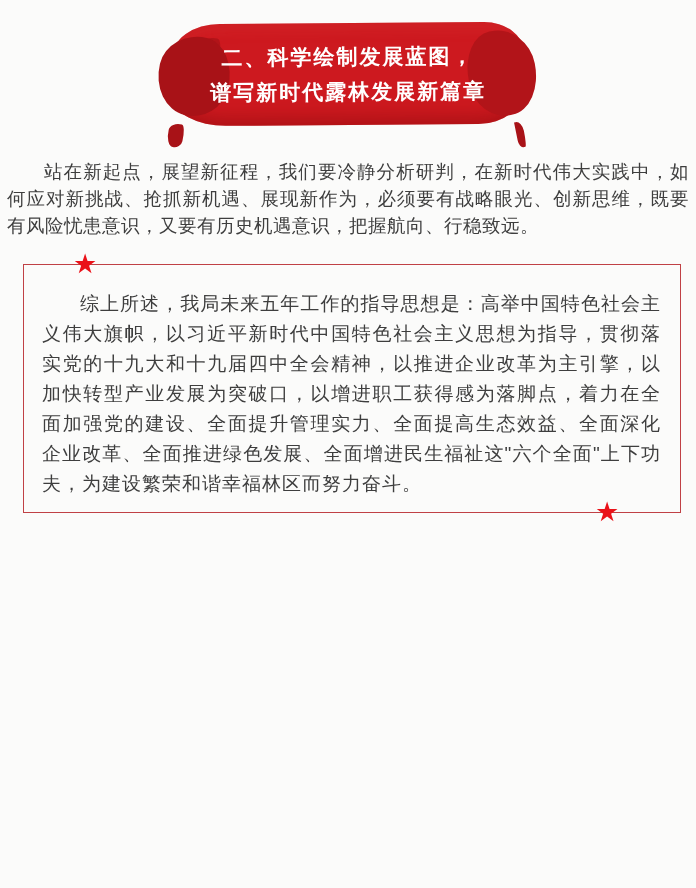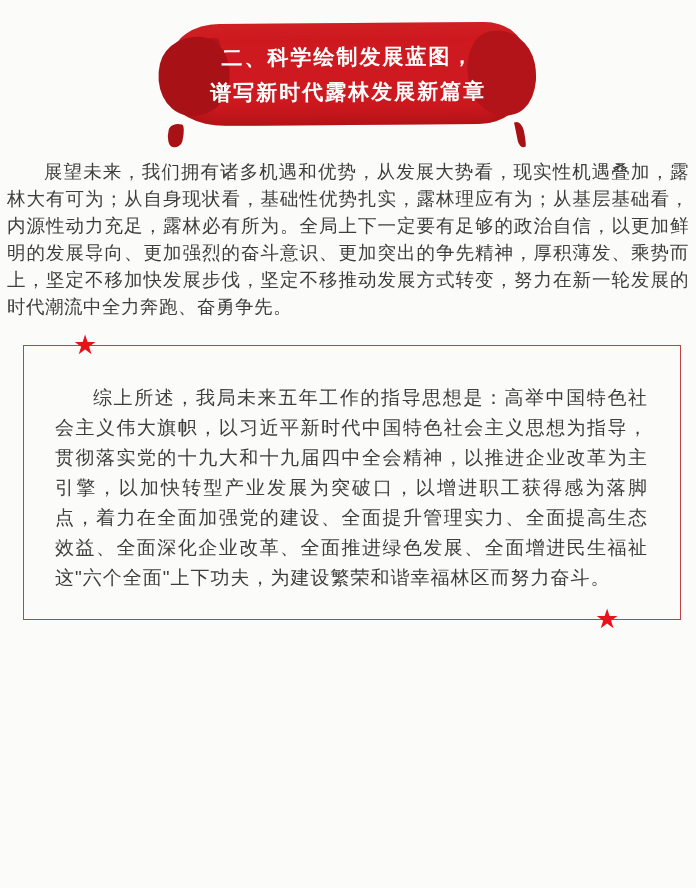--- a/index.html
+++ b/index.html
@@ -73,21 +73,21 @@
     margin: 25px 15px 0 23px;
     border: 1.5px solid #c04145;
     padding: 21px 16px 10px 15px;
     color: #3e3e3e;
     font-size: 19px;
     line-height: 30px;
     letter-spacing: 1px;
     text-align: justify;
     background: transparent;
   }
-  .ideology-box p { margin: 16px; text-indent: 2em; }
+  .ideology-box p { margin: 3px; text-indent: 2em; }
   .star {
     position: absolute;
     color: #ea1219;
     font-size: 27px;
     line-height: 1;
     width: 27px; height: 27px;
     text-align: center;
   }
   .star.top    { left: 48px;  top: -14px; }
   .star.bottom { right: 59px; bottom: -14px; }
@@ -96,21 +96,21 @@
 <body>
 
 <div class="page">
 
   <div class="banner">
     <span class="line">二、科学绘制发展蓝图，</span>
     <span class="line">谱写新时代露林发展新篇章</span>
   </div>
 
   <div class="content">
-    <p>展望未来，我们拥有诸多机遇和优势，从发展大势看，现实性机遇叠加，露林大有可为；从自身现状看，基础性优势扎实，露林理应有为；从基层基础看，内源性动力充足，露林必有所为。全局上下一定要有足够的政治自信，以更加鲜明的发展导向、更加强烈的奋斗意识、更加突出的争先精神，厚积薄发、乘势而上，坚定不移加快发展步伐，坚定不移推动发展方式转变，努力在新一轮发展的时代潮流中全力奔跑、奋勇争先。</p>
+    <p>站在新起点，展望新征程，我们要冷静分析研判，在新时代伟大实践中，如何应对新挑战、抢抓新机遇、展现新作为，必须要有战略眼光、创新思维，既要有风险忧患意识，又要有历史机遇意识，把握航向、行稳致远。</p>
   </div>
 
   <div class="ideology-box">
     <span class="star top">★</span>
     <span class="star bottom">★</span>
     <p>综上所述，我局未来五年工作的指导思想是：高举中国特色社会主义伟大旗帜，以习近平新时代中国特色社会主义思想为指导，贯彻落实党的十九大和十九届四中全会精神，以推进企业改革为主引擎，以加快转型产业发展为突破口，以增进职工获得感为落脚点，着力在全面加强党的建设、全面提升管理实力、全面提高生态效益、全面深化企业改革、全面推进绿色发展、全面增进民生福祉这"六个全面"上下功夫，为建设繁荣和谐幸福林区而努力奋斗。</p>
   </div>
 
 </div>
 

